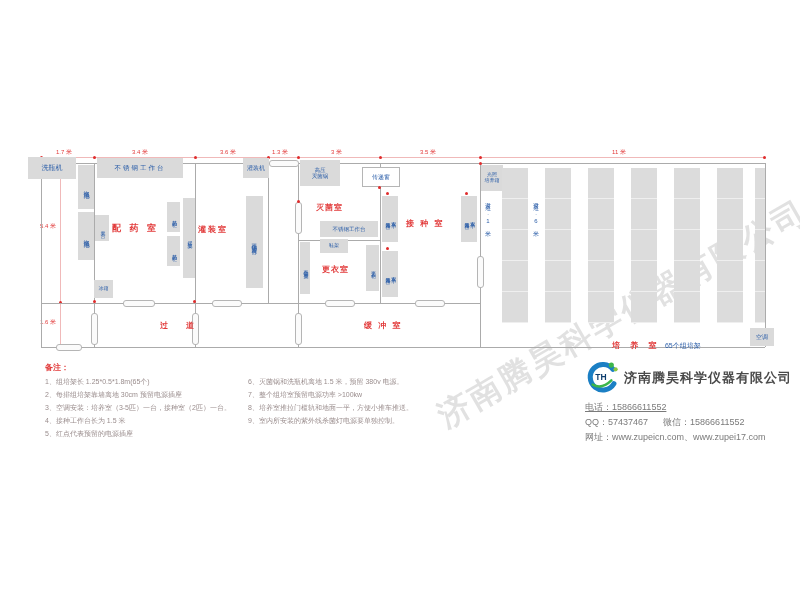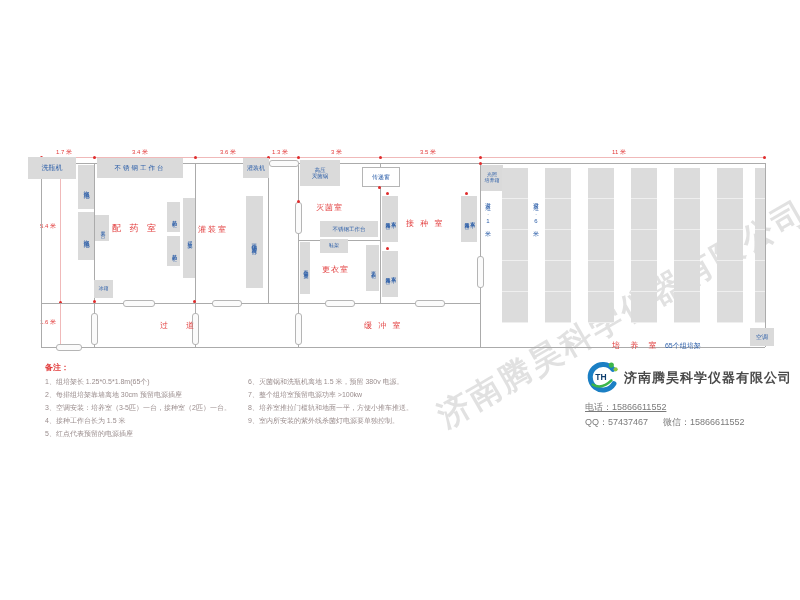--- a/index.html
+++ b/index.html
@@ -7,21 +7,21 @@
   #canvas{position:relative;width:800px;height:600px;background:#fff;overflow:hidden;}
   .abs{position:absolute;}
   
   .wall{position:absolute;background:#ababab;}
   
   .box{position:absolute;background:#dadada;color:#2a5da8;display:flex;align-items:center;justify-content:center;text-align:center;line-height:1.15;}
   .vtext{writing-mode:vertical-rl;text-orientation:upright;letter-spacing:1px;}
   .vcols{display:flex;flex-direction:row;align-items:center;justify-content:center;gap:0px;}
   .vcols span{writing-mode:vertical-rl;text-orientation:upright;font-size:5px;letter-spacing:0.5px;}
   
-  .room{position:absolute;color:#e23b3b;font-weight:normal;white-space:nowrap;}
+  .room{position:absolute;color:#e23b3b;font-weight:bold;white-space:nowrap;}
   
   .dimline{position:absolute;background:#f0b9b9;}
   .dimtext{position:absolute;color:#e23b3b;font-size:6px;white-space:nowrap;}
   .dot{position:absolute;width:3px;height:3px;border-radius:50%;background:#e02b2b;}
   .door-h{position:absolute;height:5px;background:#fbfbfb;border:1px solid #b5b5b5;border-radius:3px;}
   .door-v{position:absolute;width:5px;background:#fbfbfb;border:1px solid #b5b5b5;border-radius:3px;}
   .rack{position:absolute;width:26px;top:168px;height:155px;
         background:repeating-linear-gradient(180deg,#dcdcdc 0px,#dcdcdc 30px,#efefef 30px,#efefef 31px);}
   .aisle-label{position:absolute;color:#2a5da8;font-size:6px;writing-mode:vertical-rl;text-orientation:upright;letter-spacing:2px;}
   .watermark{position:absolute;left:430px;top:400px;transform:rotate(-30deg);transform-origin:0 0;
@@ -190,14 +190,17 @@
   </div>
   <div class="company-name" style="left:624px;top:369px;">济南腾昊科学仪器有限公司</div>
   <div class="contact" style="left:585px;top:400px;text-decoration:underline;">
     <span>电话：</span><span>15866611552</span>
   </div>
   <div class="contact" style="left:585px;top:415px;">
     <span>QQ：</span><span>57437467</span>
     <span style="display:inline-block;width:10px;"></span>
     <span>微信：</span><span>15866611552</span>
   </div>
+  <div class="contact" style="left:585px;top:430px;">
+    <span>网址：</span><span>www.zupeicn.com、www.zupei17.com</span>
+  </div>
 
 </div>
 
 </body></html>

